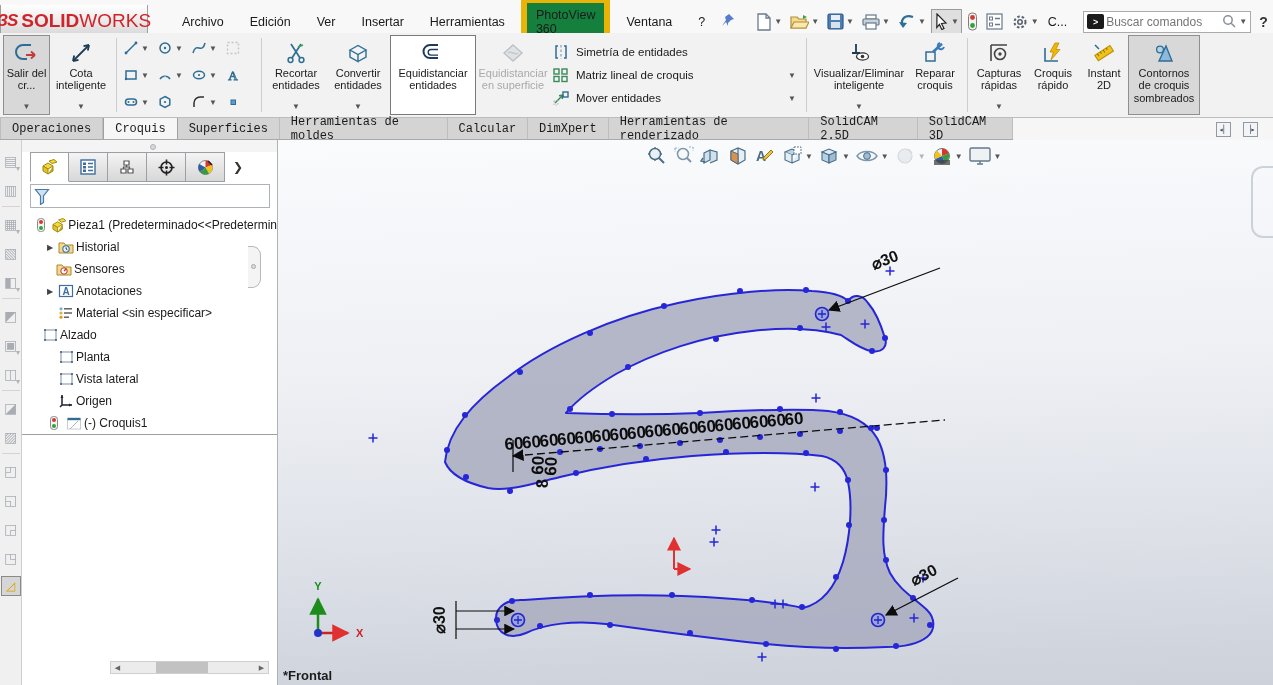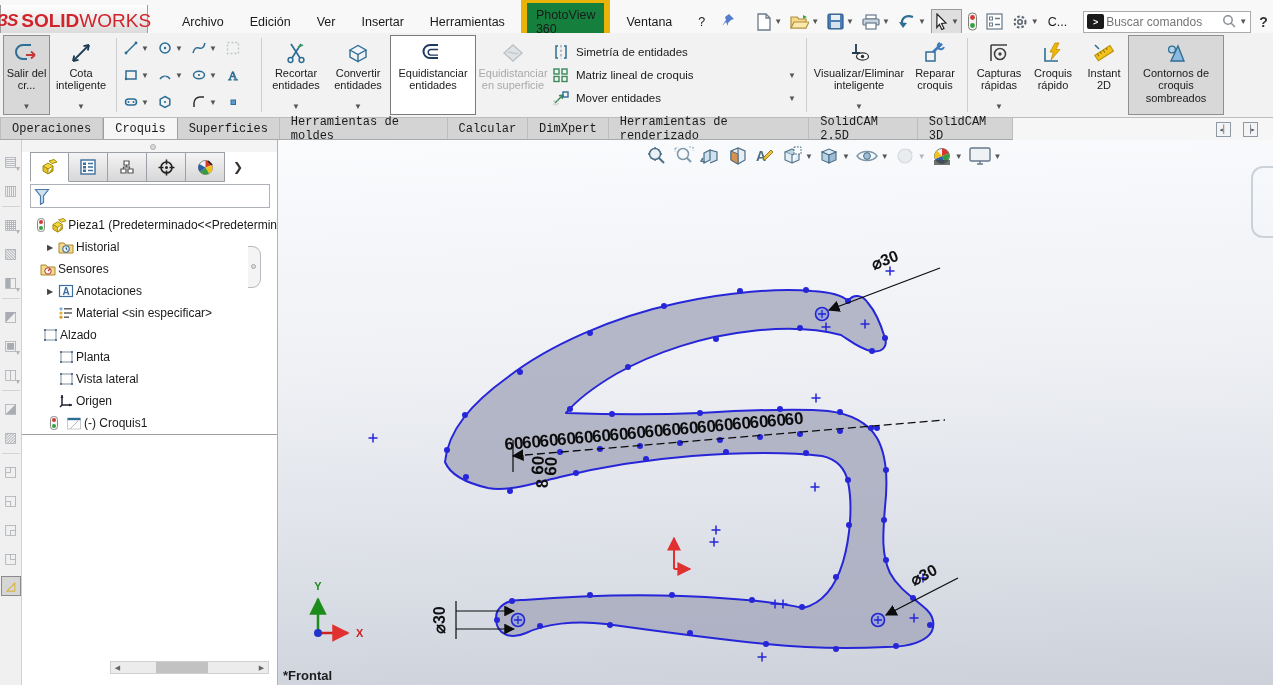--- a/index.html
+++ b/index.html
@@ -455,21 +455,21 @@
             <g transform="rotate(-33 12 12)">
               <rect x="3" y="9" width="18" height="6.5" fill="#f3c21a" stroke="#b8940a" stroke-width="1.1"></rect>
               <path d="M6 9 v3 M9.5 9 v2.2 M13 9 v3 M16.5 9 v2.2" stroke="#8a6d00" stroke-width="1"></path>
             </g>
             <path d="M3 4 l4 4" stroke="#2e6e94" stroke-width="1.6"></path>
           </svg>
       </span>
       <span class="rlb">Instant 2D</span>
     </div>
 
-    <div class="rbtn pressed" style="width:96px">
+    <div class="rbtn pressed" style="width:72px">
       <span class="ric">
         <svg width="26" height="24" viewBox="0 0 24 24">
             <path d="M7 20 L14 5 L20 20 Z" fill="#8cb9dd" stroke="#2e6e94" stroke-width="1.4"></path>
             <circle cx="8" cy="8.5" r="3.4" fill="#b3d2e8" stroke="#2e6e94" stroke-width="1.3"></circle>
           </svg>
       </span>
       <span class="rlb">Contornos de croquis sombreados</span>
     </div>
   </div>
 
@@ -587,21 +587,21 @@
         <span class="arr">▶</span>
         <span class="tic">
             <svg width="16" height="14" viewBox="0 0 16 14">
               <path d="M1 3 h5 l1.5 2 H15 v8 H1 Z" fill="#f6d98a" stroke="#a88a30"></path>
               <circle cx="8" cy="9" r="3.2" fill="#eaf2fa" stroke="#3c6e9e" stroke-width="1.1"></circle>
               <path d="M8 7.3 V9 l1.4 1" stroke="#3c6e9e" stroke-width="1"></path>
             </svg>
           </span>
         <span>Historial</span>
       </div>
-      <div class="trow" style="padding-left:16px">
+      <div class="trow" style="padding-left:32px">
         <span class="tic">
             <svg width="16" height="14" viewBox="0 0 16 14">
               <path d="M1 3 h5 l1.5 2 H15 v8 H1 Z" fill="#f6d98a" stroke="#a88a30"></path>
               <circle cx="8" cy="9" r="3.2" fill="#fff" stroke="#b33"></circle>
               <path d="M8 9 l2 -2" stroke="#b33" stroke-width="1.2"></path>
             </svg>
           </span>
         <span>Sensores</span>
       </div>
       <div class="trow" style="padding-left:22px">

